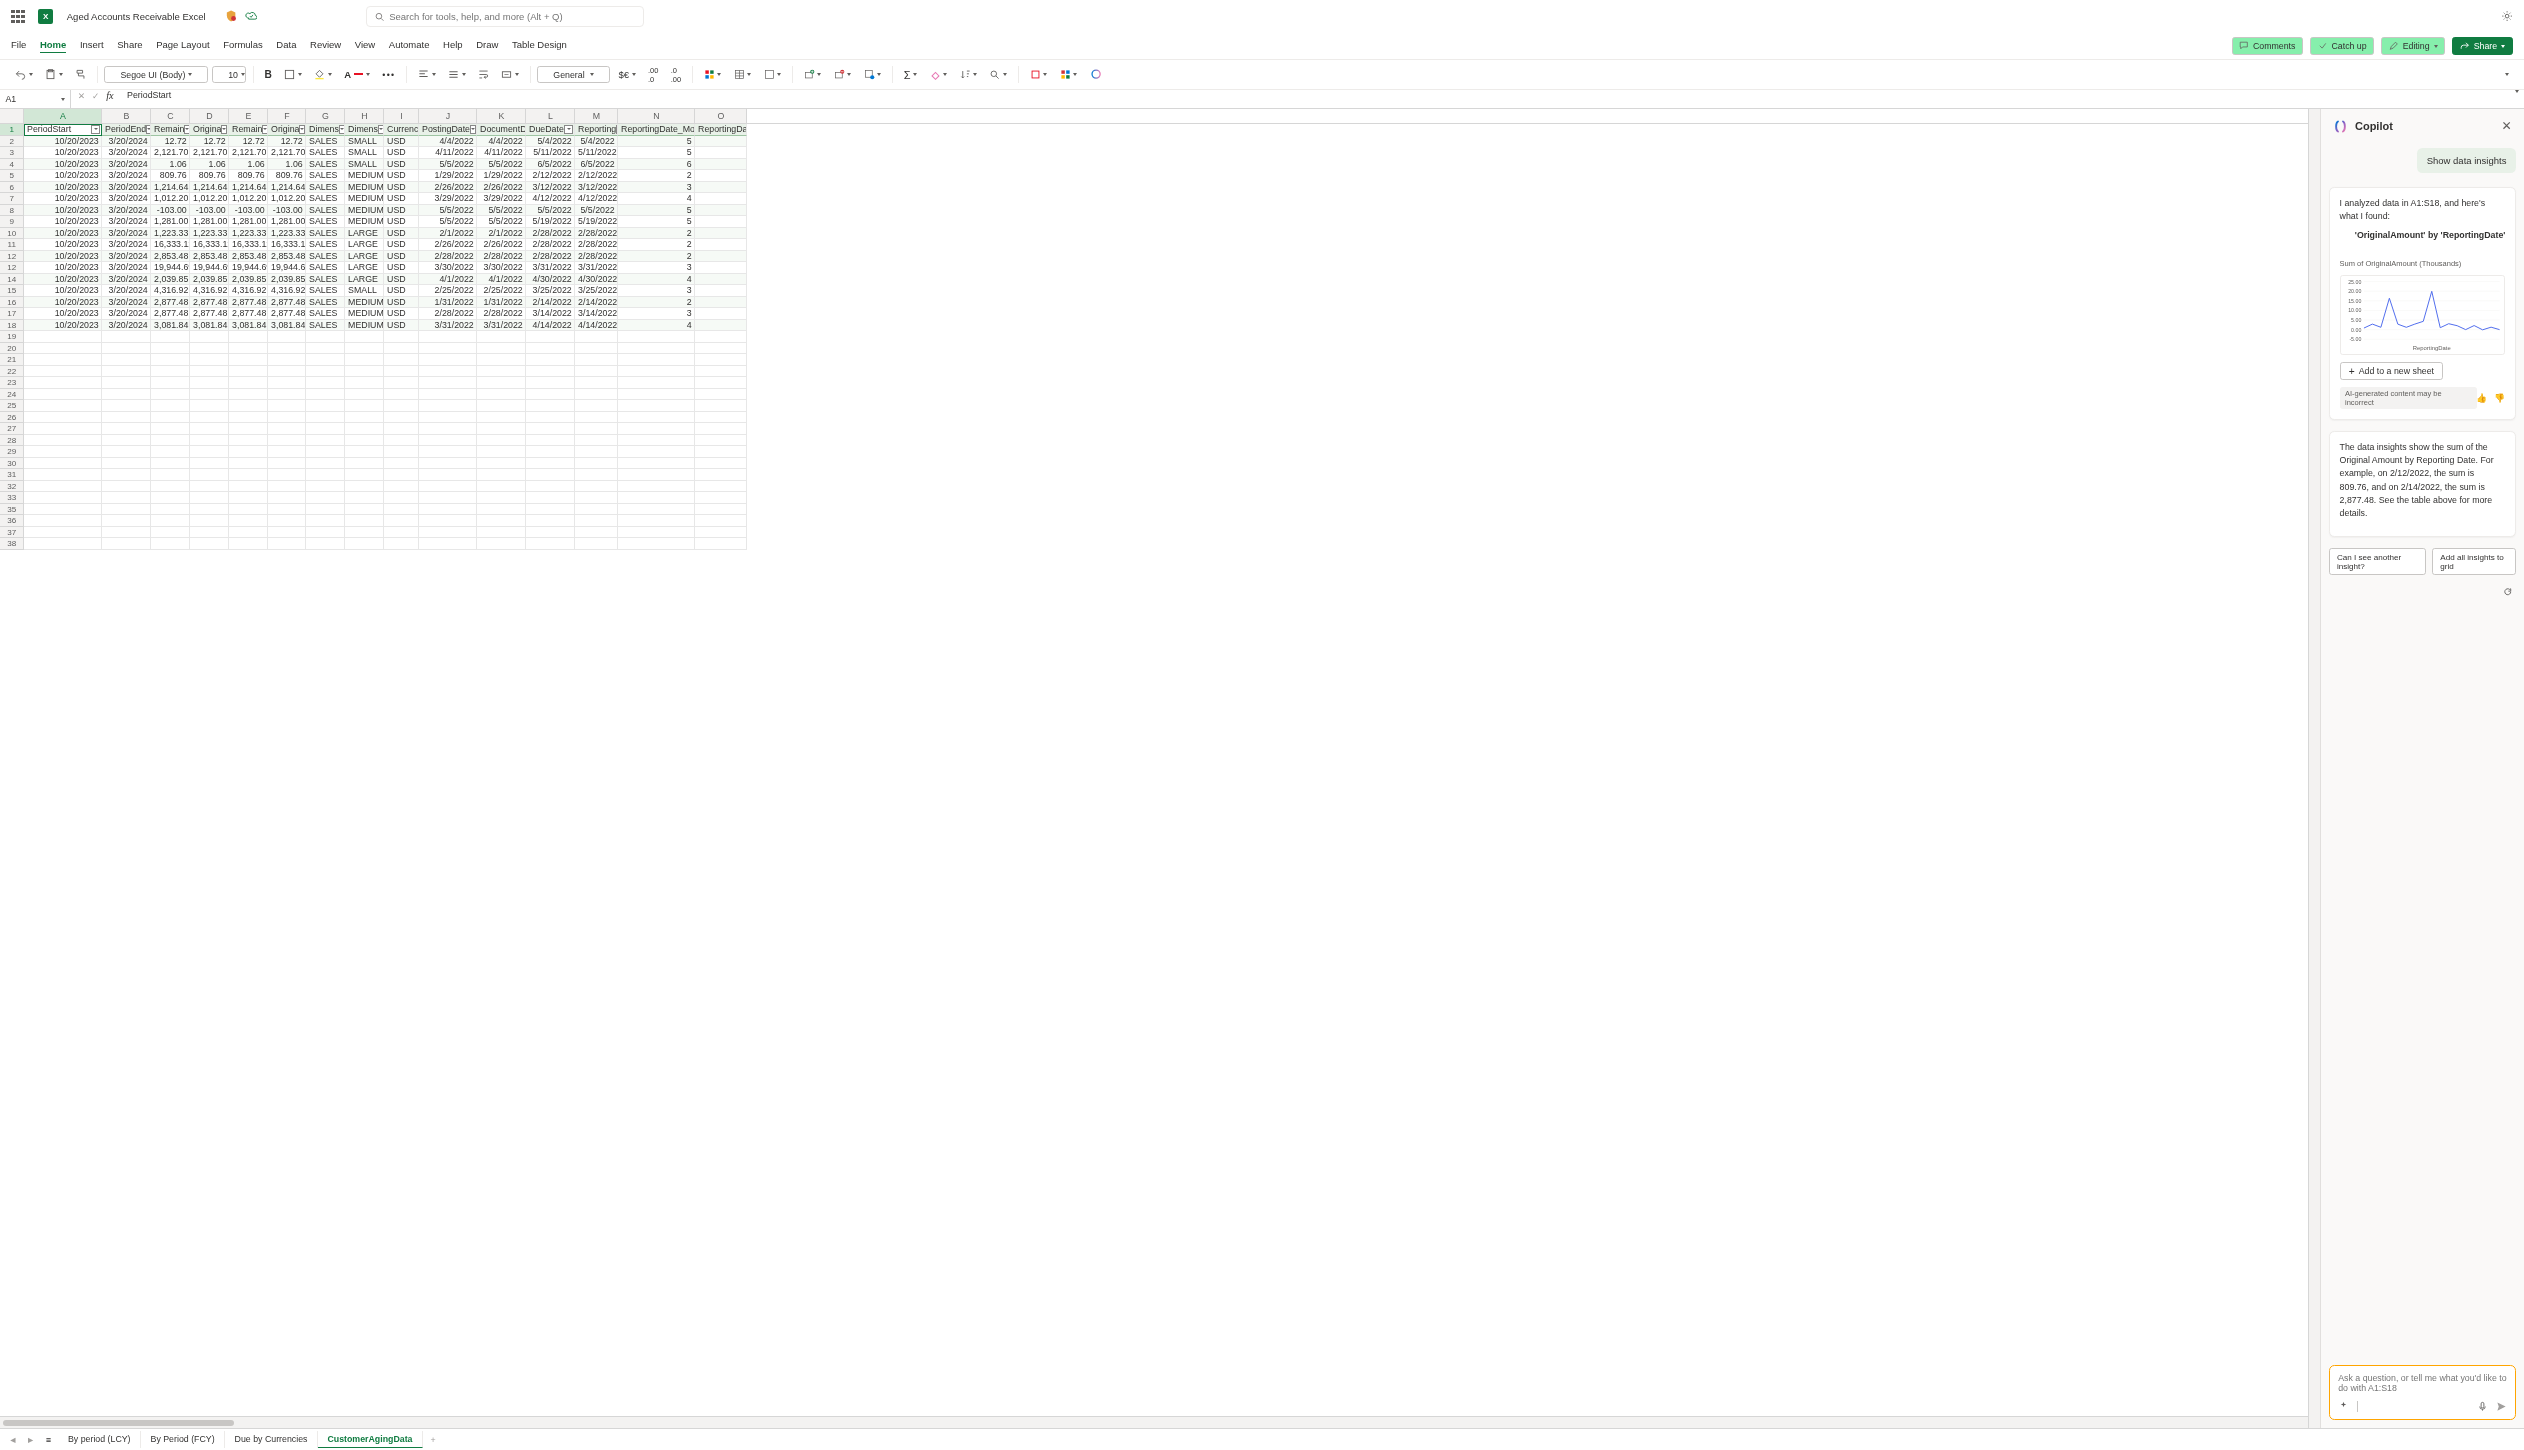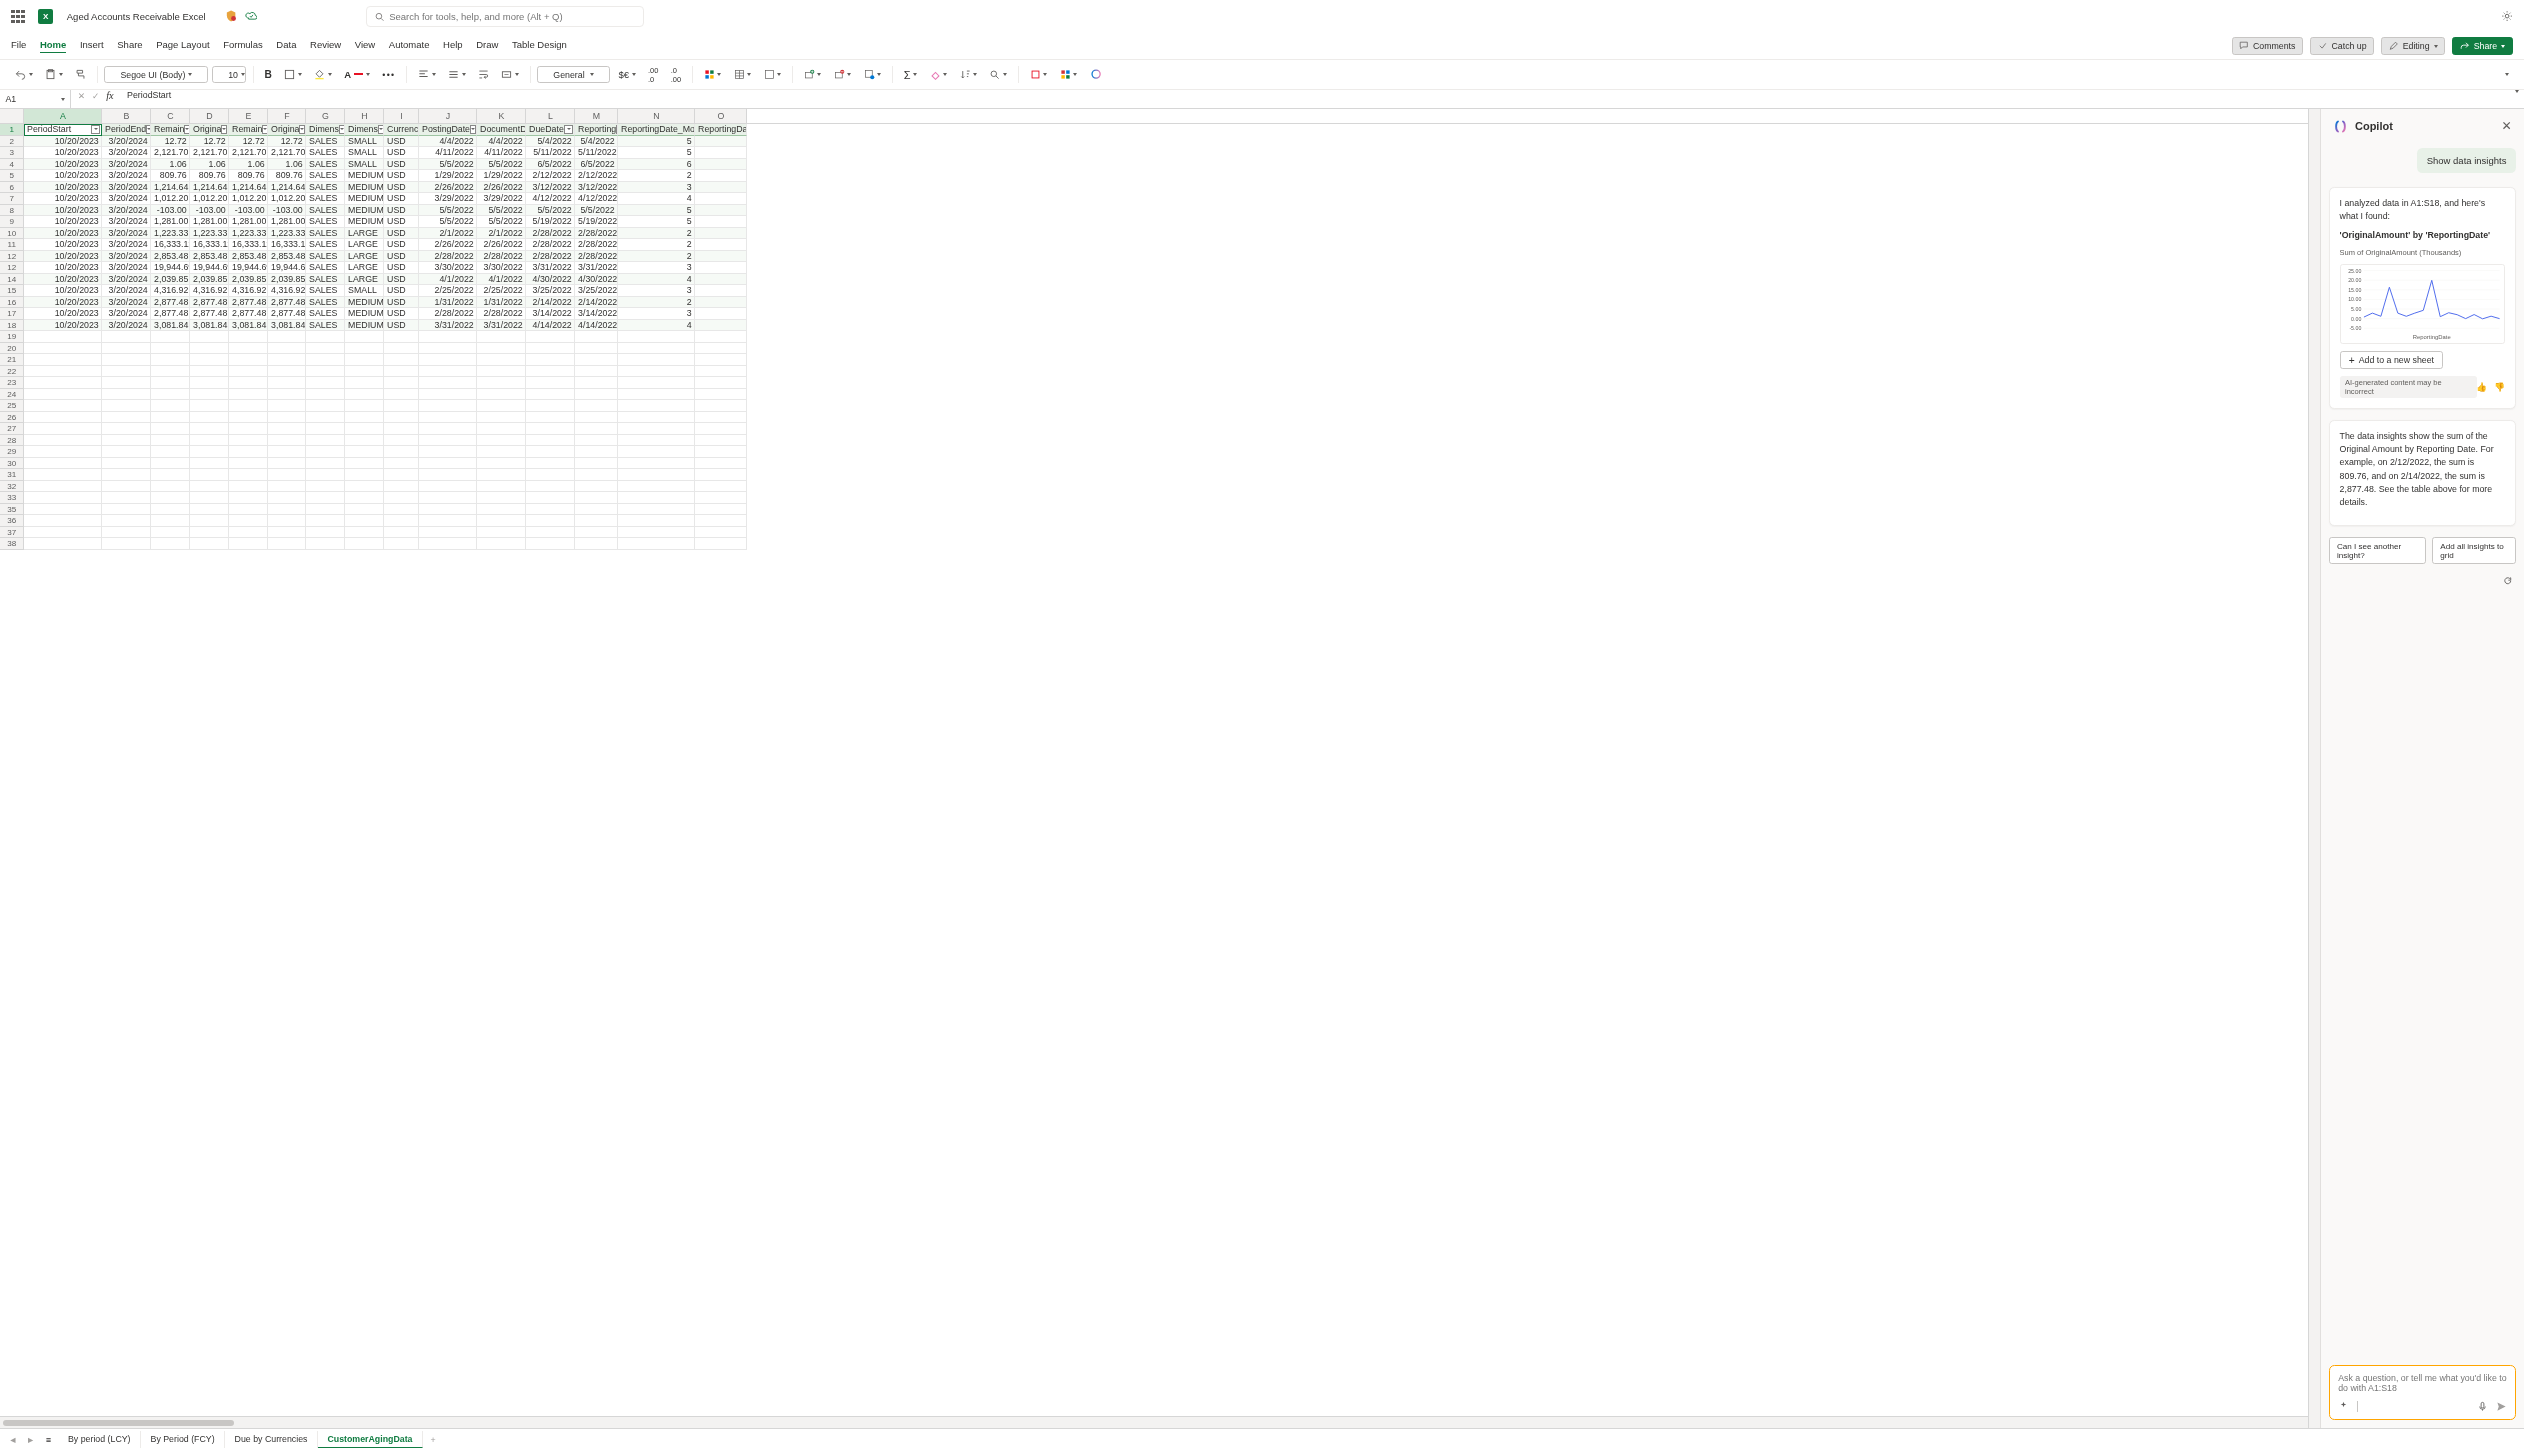--- a/index.html
+++ b/index.html
@@ -17,21 +17,21 @@
 .search-box { width: 278px; height: 20.4px; border: 0.7px solid #edebe9; border-radius: 4.1px; display: flex; align-items: center; padding: 0 8.1px; gap: 5.4px; background: #fff; }
 .search-box input { border: none; outline: none; width: 100%; font-size: 9.5px; color: #605e5c; background: transparent; }
 .title-right { margin-left: auto; display: flex; gap: 9.5px; }
 .gear-icon svg { width: 12.2px; height: 12.2px; }
 
 
 .tabs-row { display: flex; align-items: center; height: 27px; padding: 0 11px; gap: 13.6px; border-bottom: 0.7px solid #edebe9; }
 .tab { font-size: 9.5px; color: #323130; cursor: pointer; padding-bottom: 2.7px; }
 .tab.active { font-weight: 600; border-bottom: 1.4px solid #107c41; color: #107c41; }
 .tabs-right { margin-left: auto; display: flex; gap: 6.8px; }
-.pill-btn { border: 0.7px solid #c8c6c4; border-radius: 2.7px; padding: 2.7px 6.8px; font-size: 8.8px; display: flex; align-items: center; gap: 4.1px; background: #e5e5e5; cursor: pointer; }
+.pill-btn { border: 0.7px solid #c8c6c4; border-radius: 2.7px; padding: 2.7px 6.8px; font-size: 8.8px; display: flex; align-items: center; gap: 4.1px; background: #86efac; cursor: pointer; }
 .pill-btn.share { background: #107c41; color: #fff; border-color: #107c41; }
 
 
 .ribbon { display: flex; align-items: center; height: 30px; padding: 0 11px; gap: 4.1px; border-bottom: 0.7px solid #edebe9; }
 .rib-btn { display: flex; align-items: center; gap: 2.7px; padding: 2.7px 4.1px; border-radius: 2.7px; cursor: pointer; }
 .rib-sep { width: 0.7px; height: 16.3px; background: #edebe9; margin: 0 2.7px; }
 .font-select { height: 17.6px; border: 0.7px solid #c8c6c4; border-radius: 2.7px; padding: 0 15px; font-size: 8.8px; display: flex; align-items: center; gap: 2.7px; }
 .caret { width: 0; height: 0; border-left: 2.7px solid transparent; border-right: 2.7px solid transparent; border-top: 3.4px solid #605e5c; }
 
 
@@ -68,21 +68,21 @@
 
 .copilot-panel { width: 204px; border-left: 0.7px solid #e1dfdd; background: #faf9f8; display: flex; flex-direction: column; padding: 0 0 0 0; }
 .cp-head { display: flex; align-items: center; gap: 6.8px; padding: 9.5px 12.2px; }
 .cp-logo { width: 15px; height: 15px; }
 .cp-title { font-size: 11px; font-weight: 600; }
 .cp-close { margin-left: auto; font-size: 12.2px; cursor: pointer; color: #605e5c; }
 .cp-body { flex: 1; overflow-y: auto; padding: 0 8.1px; }
 .cp-user-msg { background: #e8f1e8; border-radius: 5.4px; padding: 6.8px 9.5px; font-size: 9.5px; margin-left: auto; width: fit-content; max-width: 90%; margin-bottom: 13.6px; margin-top: 5.4px; }
 .cp-card { background: #fff; border: 0.7px solid #edebe9; border-radius: 5.4px; padding: 9.5px; margin-bottom: 11px; box-shadow: 0 0.7px 1.4px rgba(0,0,0,0.04); }
 .cp-card-text { font-size: 8.8px; line-height: 1.5; margin-bottom: 6.8px; }
-.cp-chart-title { font-weight: 600; font-size: 8.8px; margin-bottom: 8px; }
+.cp-chart-title { font-weight: 600; font-size: 8.8px; margin-bottom: 19px; text-align: right; }
 .cp-chart-sub { font-size: 7.5px; color: #605e5c; margin-bottom: 6.8px; }
 .cp-chart { border: 0.7px solid #edebe9; border-radius: 2.7px; position: relative; height: 80px; display: flex; }
 .cp-add-btn { border: 0.7px solid #c8c6c4; border-radius: 2.7px; padding: 2.7px 8.1px; font-size: 8.8px; margin-top: 6.8px; display: inline-flex; align-items: center; gap: 4.1px; cursor: pointer; }
 .cp-disclaimer { background: #f3f2f1; border-radius: 2.7px; padding: 2px 5.4px; font-size: 7.5px; color: #605e5c; display: inline-block; margin-top: 6.8px; }
 .cp-thumbs { float: right; display: flex; gap: 6.8px; margin-top: 6.8px; }
 .cp-suggestions { display: flex; gap: 6.8px; margin-bottom: 8.1px; }
 .cp-sugg-btn { border: 0.7px solid #c8c6c4; border-radius: 2.7px; padding: 3.4px 6.8px; font-size: 8.1px; background: #fff; cursor: pointer; }
 .cp-refresh { margin-left: auto; width: 16.3px; height: 16.3px; border-radius: 2.7px; display: flex; align-items: center; justify-content: center; cursor: pointer; }
 .cp-input-area { border-top: 0.7px solid #edebe9; padding: 6.8px 8.1px; background: #fff; border-radius: 5.4px; margin: 0 8.1px 8.1px; border: 0.7px solid #ffa500; }
 .cp-textarea { width: 100%; border: none; outline: none; resize: none; font-size: 8.8px; color: #605e5c; min-height: 26px; }

